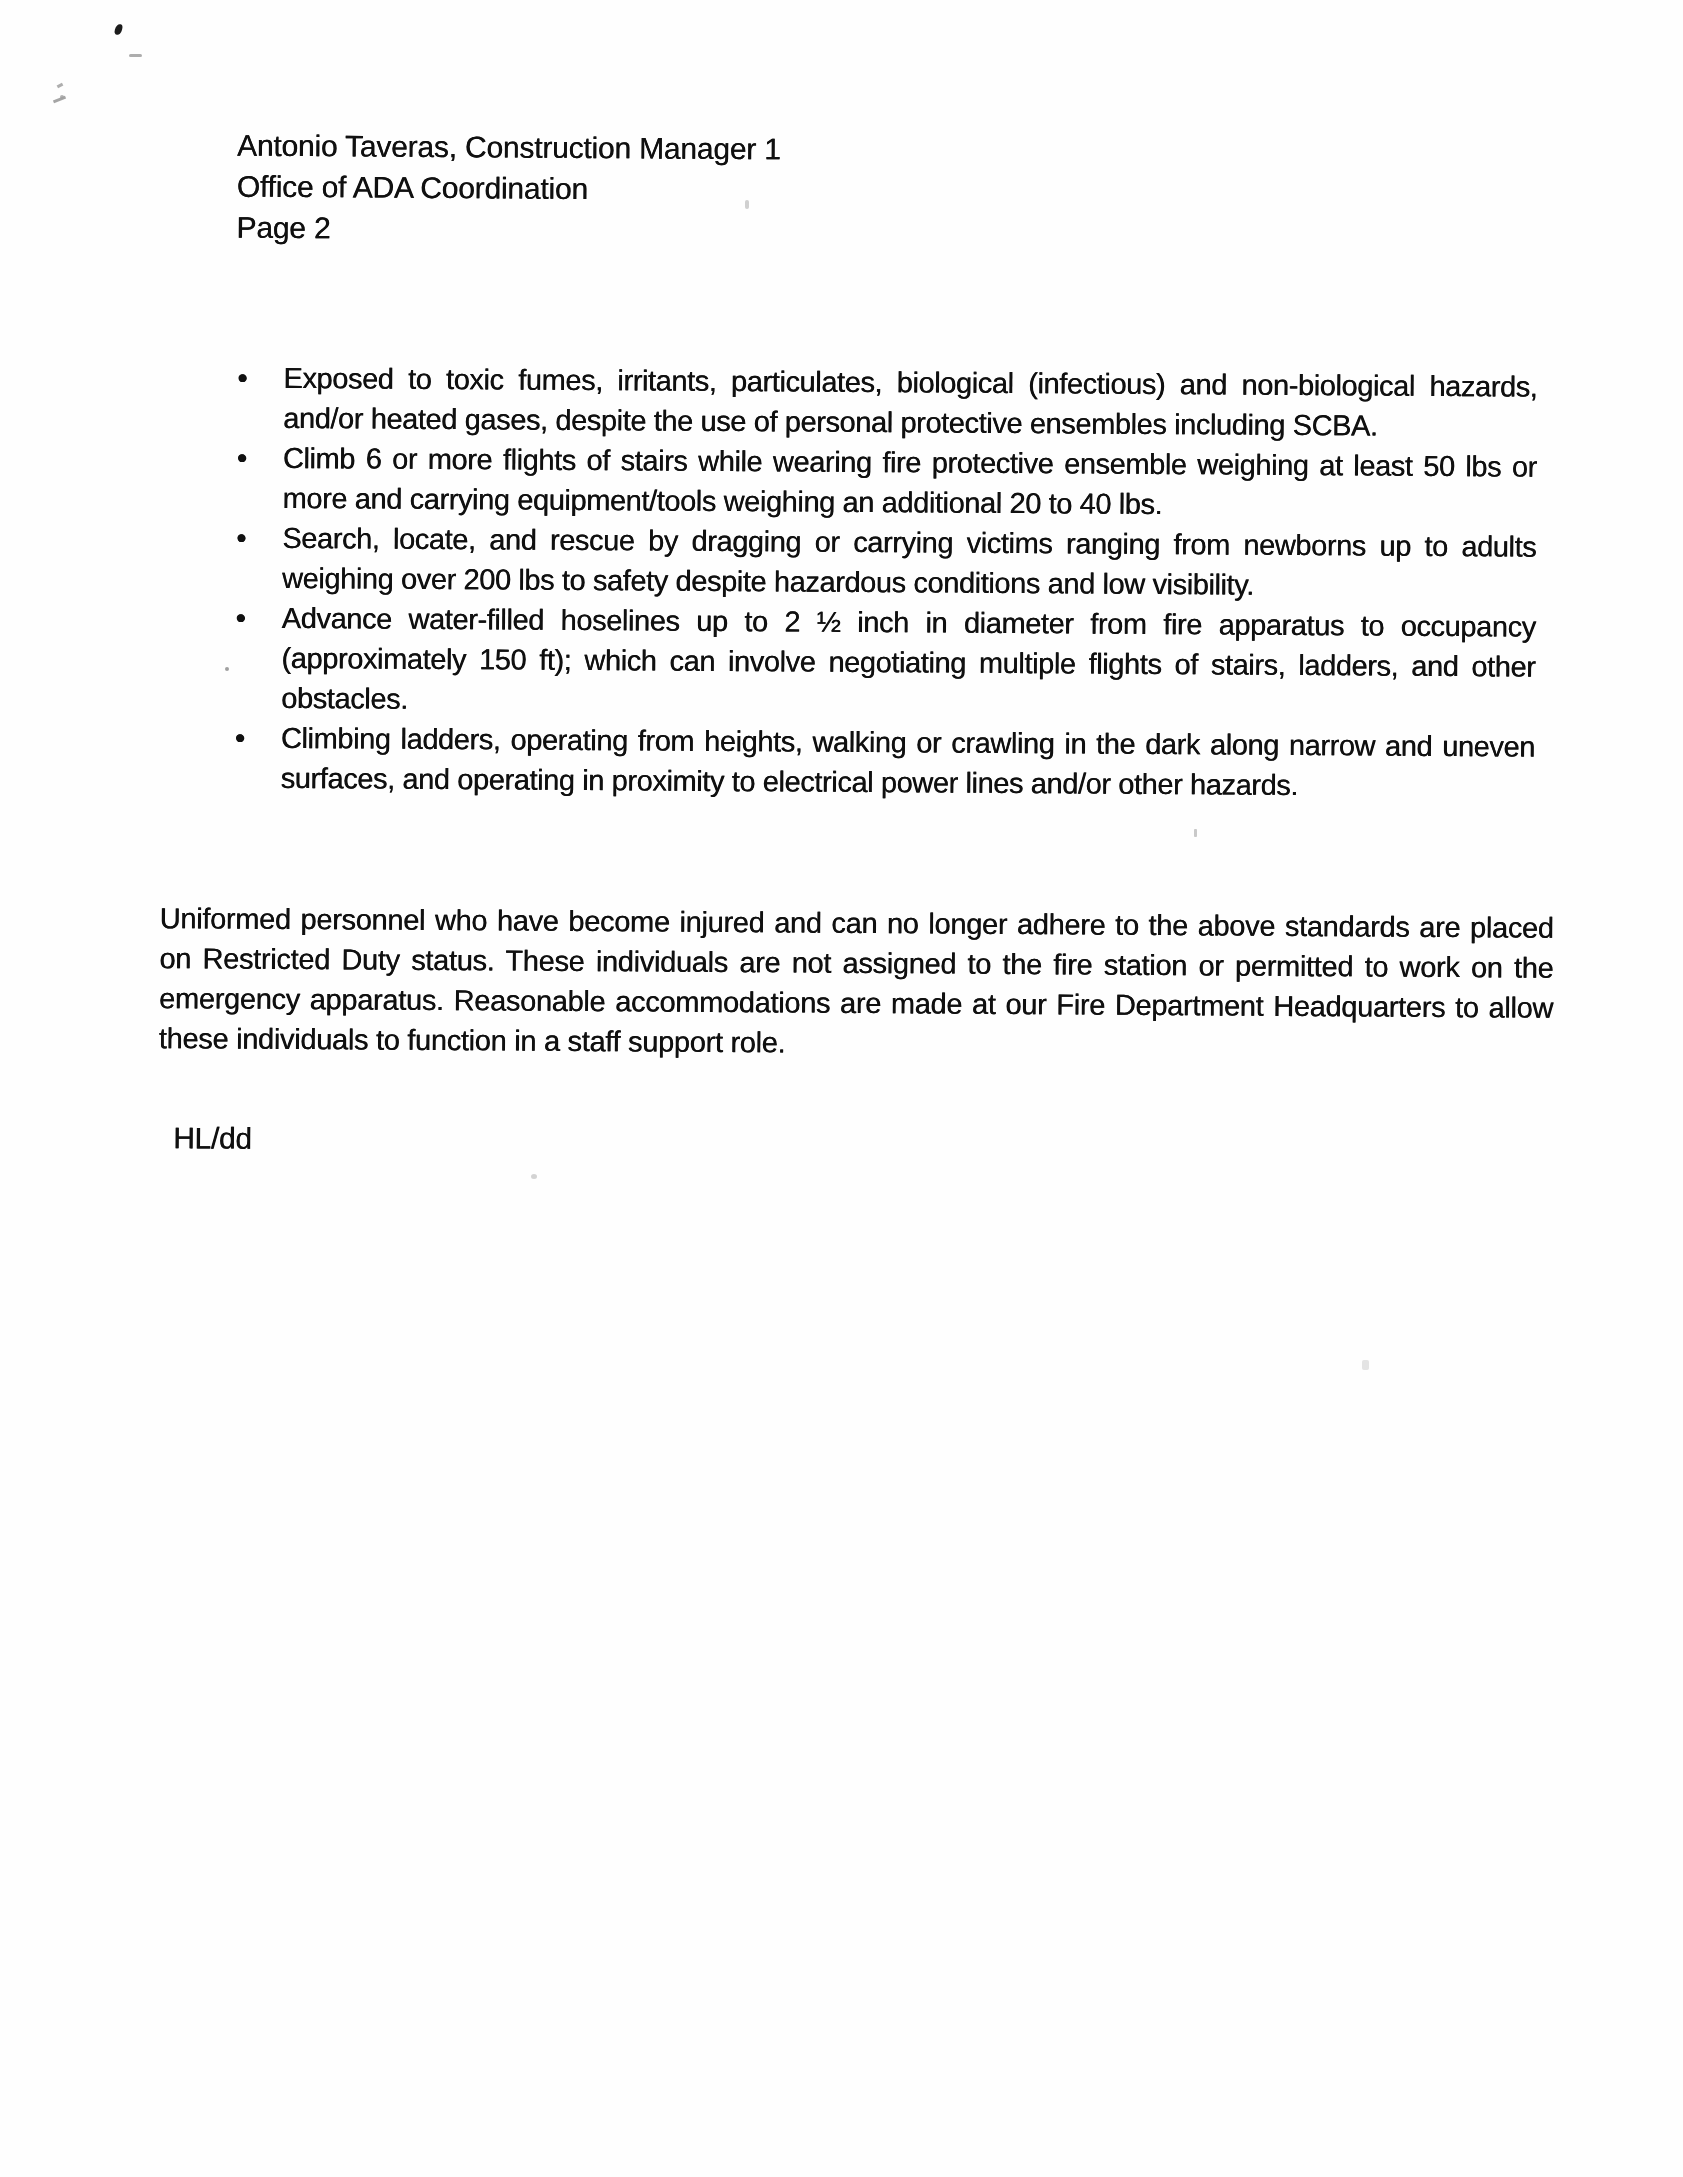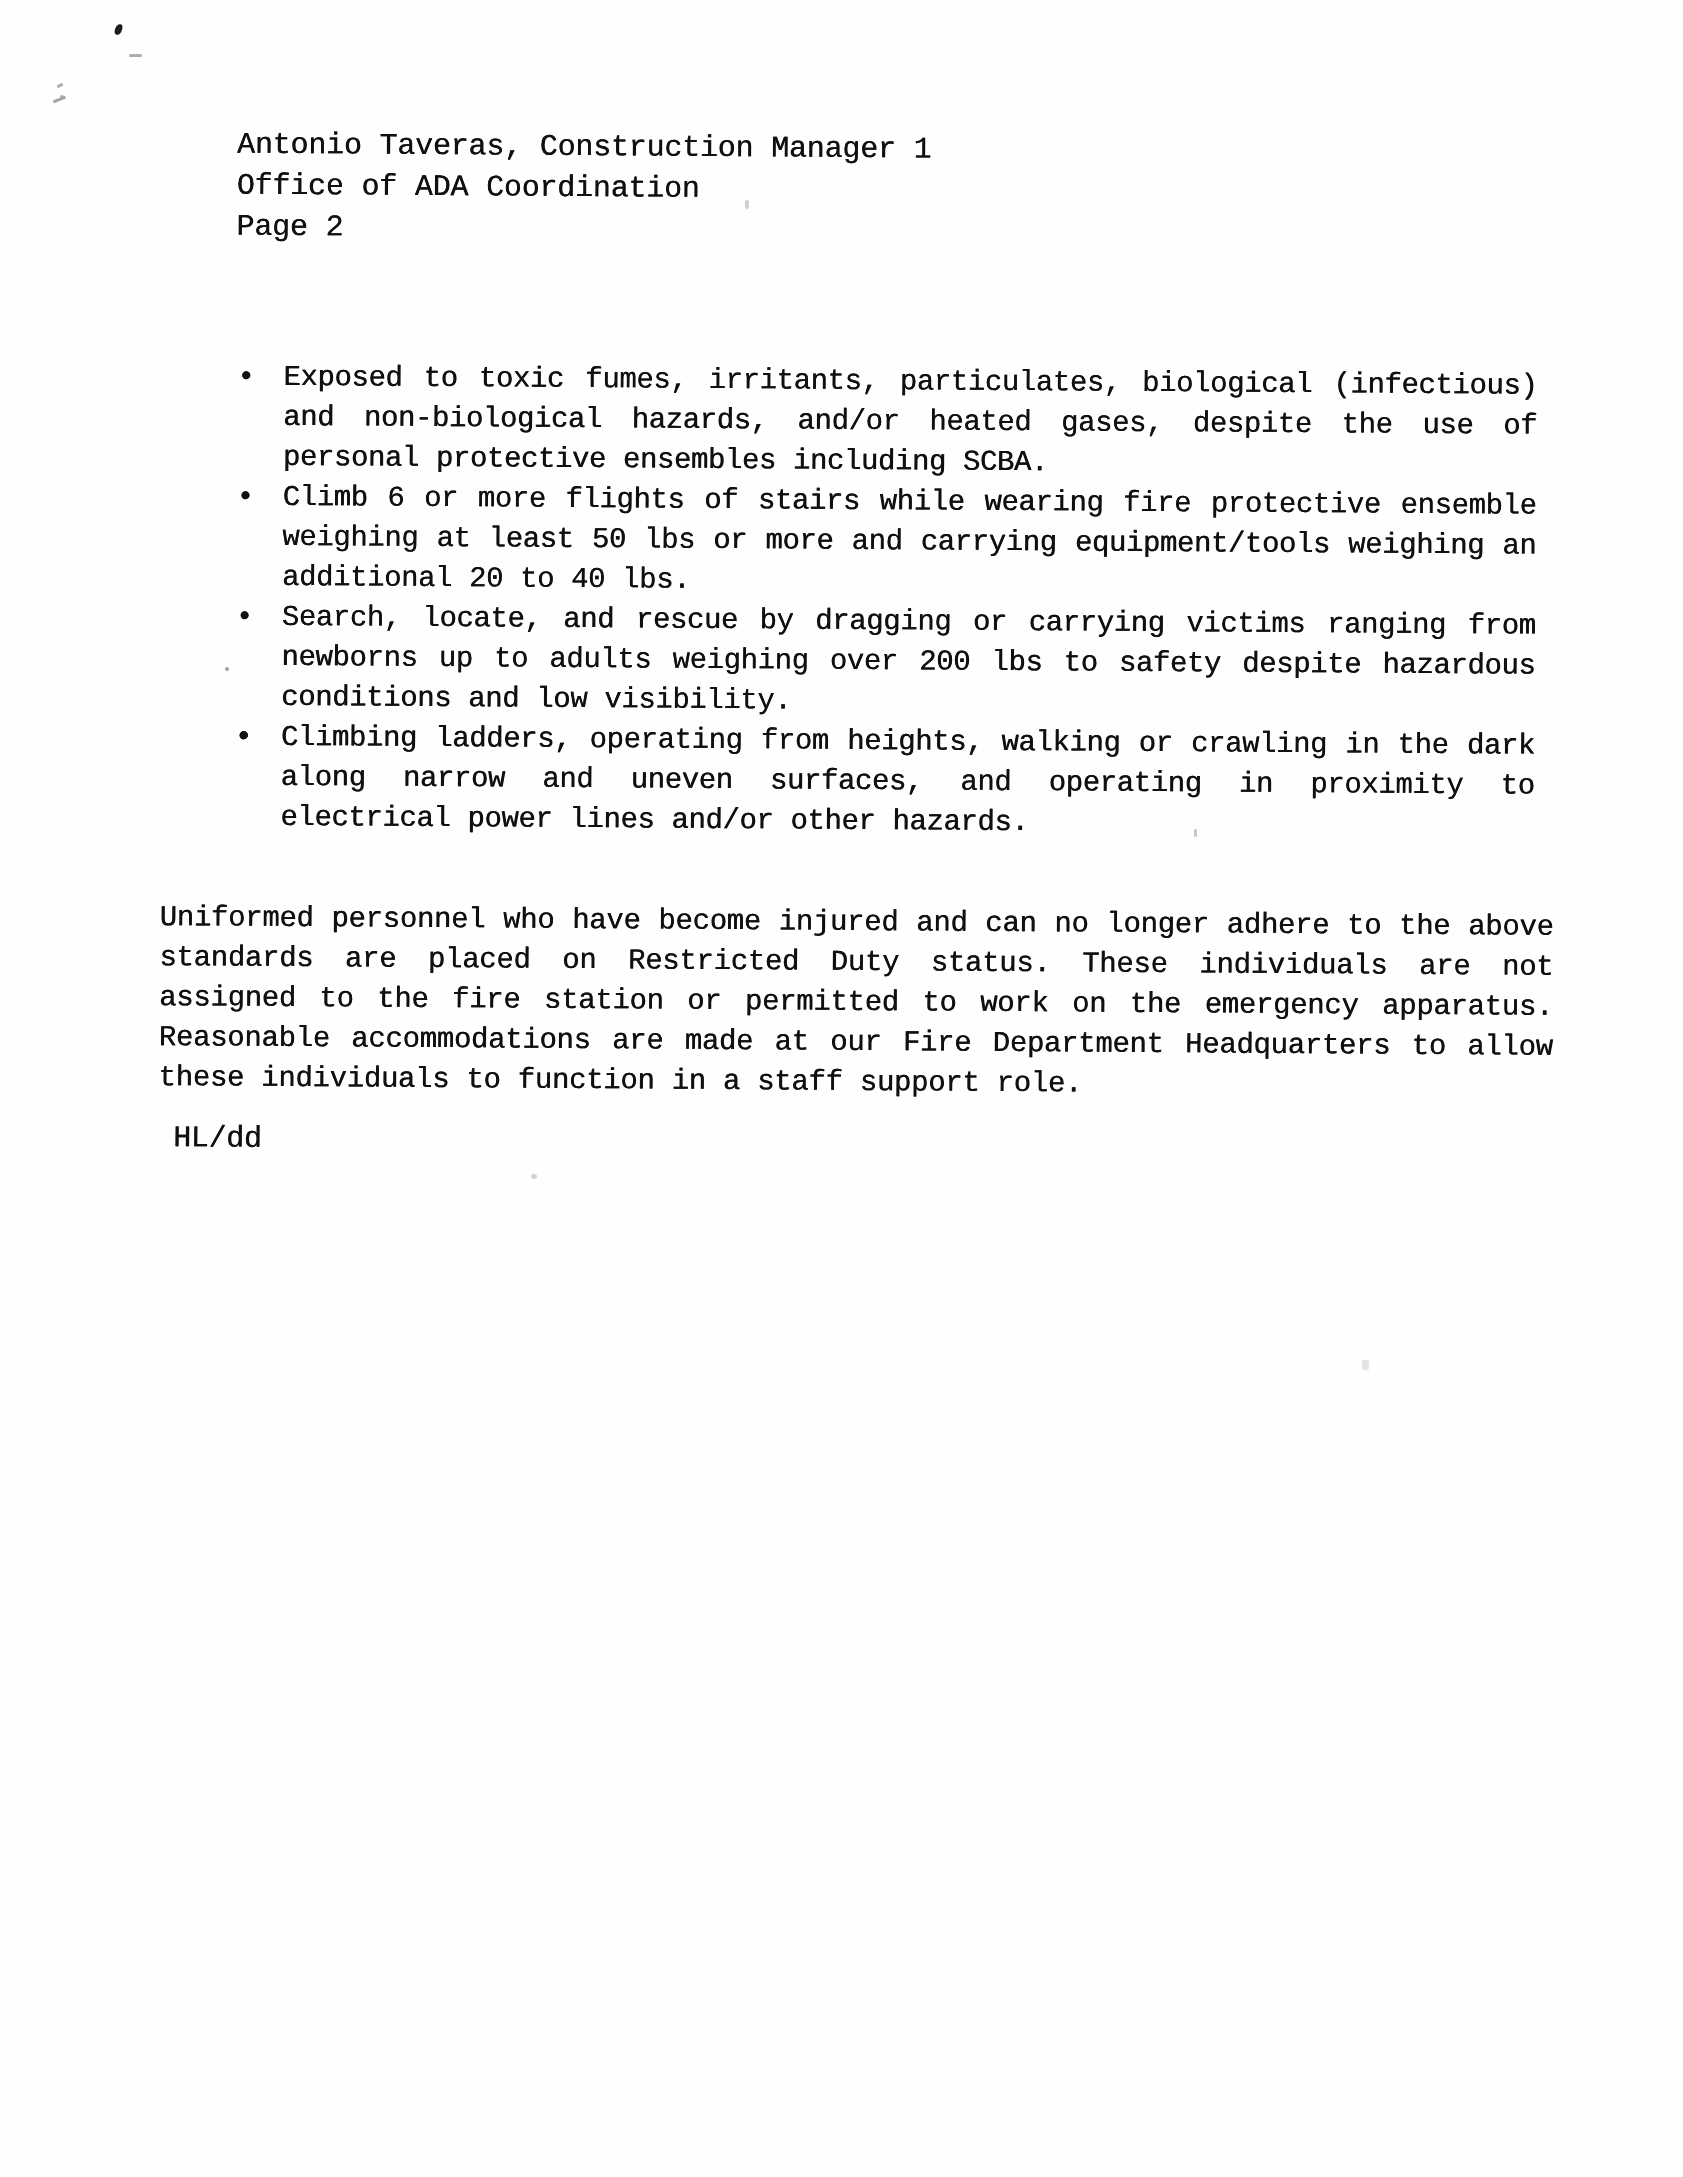--- a/index.html
+++ b/index.html
@@ -2,21 +2,21 @@
 <html><head>
 <meta charset="utf-8">
 <style>
   html, body { margin: 0; padding: 0; background: #ffffff; }
   .sheet {
     position: relative;
     width: 1683px;
     height: 2177px;
     background: #fefefe;
     overflow: hidden;
-    font-family: Liberation Mono, monospace;
+    font-family: Liberation Sans, sans-serif;
     color: #101010;
   }
   .content {
     position: absolute;
     top: 0; left: 0;
     width: 1683px; height: 2177px;
     transform: rotate(0.4deg);
     transform-origin: 0 0;
     text-shadow: 0.4px 0 0 currentColor;
   }
@@ -98,20 +98,21 @@
       <li class="bullet-item">
         <span class="marker">•</span>
         <span>Climb 6 or more flights of stairs while wearing fire protective ensemble weighing at least 50 lbs or more and carrying equipment/tools weighing an additional 20 to 40 lbs.</span>
       </li>
       <li class="bullet-item">
         <span class="marker">•</span>
         <span>Search, locate, and rescue by dragging or carrying victims ranging from newborns up to adults weighing over 200 lbs to safety despite hazardous conditions and low visibility.</span>
       </li>
       <li class="bullet-item">
         <span class="marker">•</span>
+        <span>Advance water-filled hoselines up to 2 ½ inch in diameter from fire apparatus to occupancy (approximately 150 ft); which can involve negotiating multiple flights of stairs, ladders, and other obstacles.</span>
       </li>
       <li class="bullet-item">
         <span class="marker">•</span>
         <span>Climbing ladders, operating from heights, walking or crawling in the dark along narrow and uneven surfaces, and operating in proximity to electrical power lines and/or other hazards.</span>
       </li>
     </ul>
 
     <p class="body-par">Uniformed personnel who have become injured and can no longer adhere to the above standards are placed on Restricted Duty status.  These individuals are not assigned to the fire station or permitted to work on the emergency apparatus.  Reasonable accommodations are made at our Fire Department Headquarters to allow these individuals to function in a staff support role.</p>
 
     <div class="initials">HL/dd</div>

